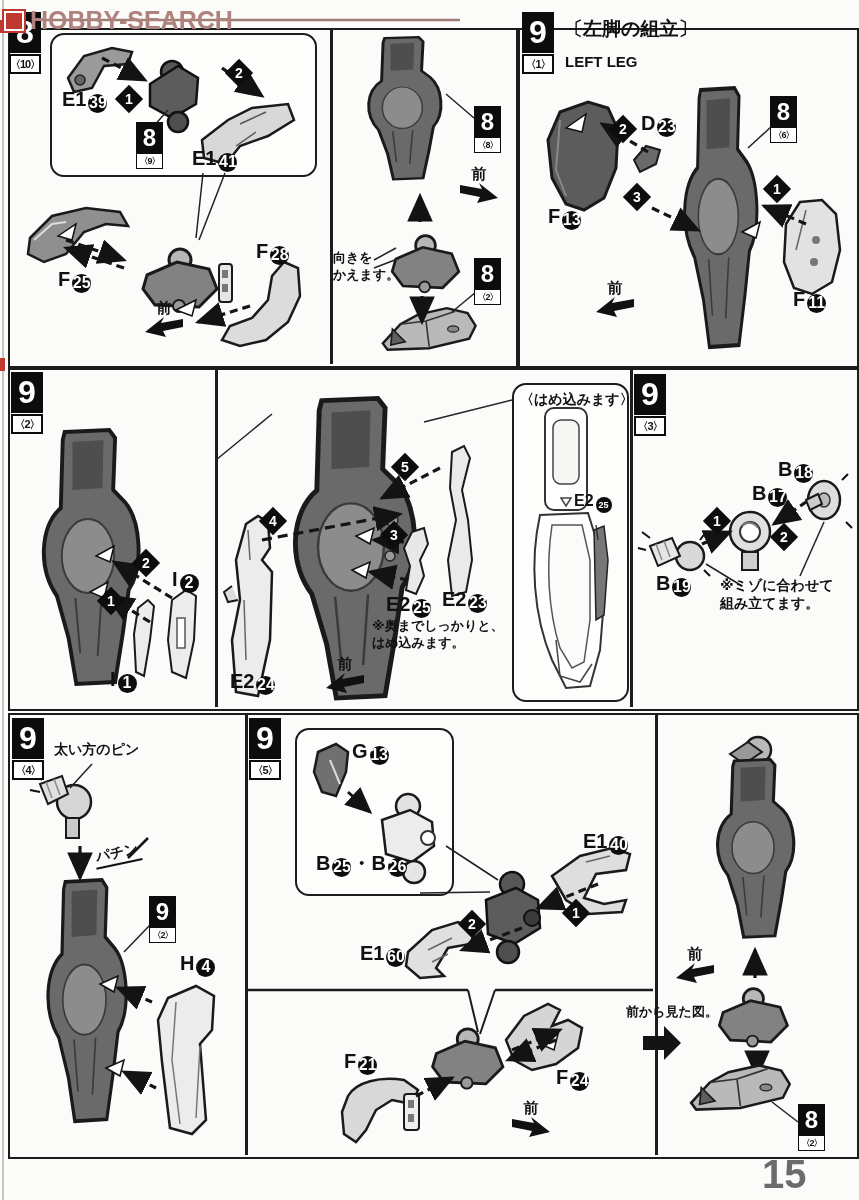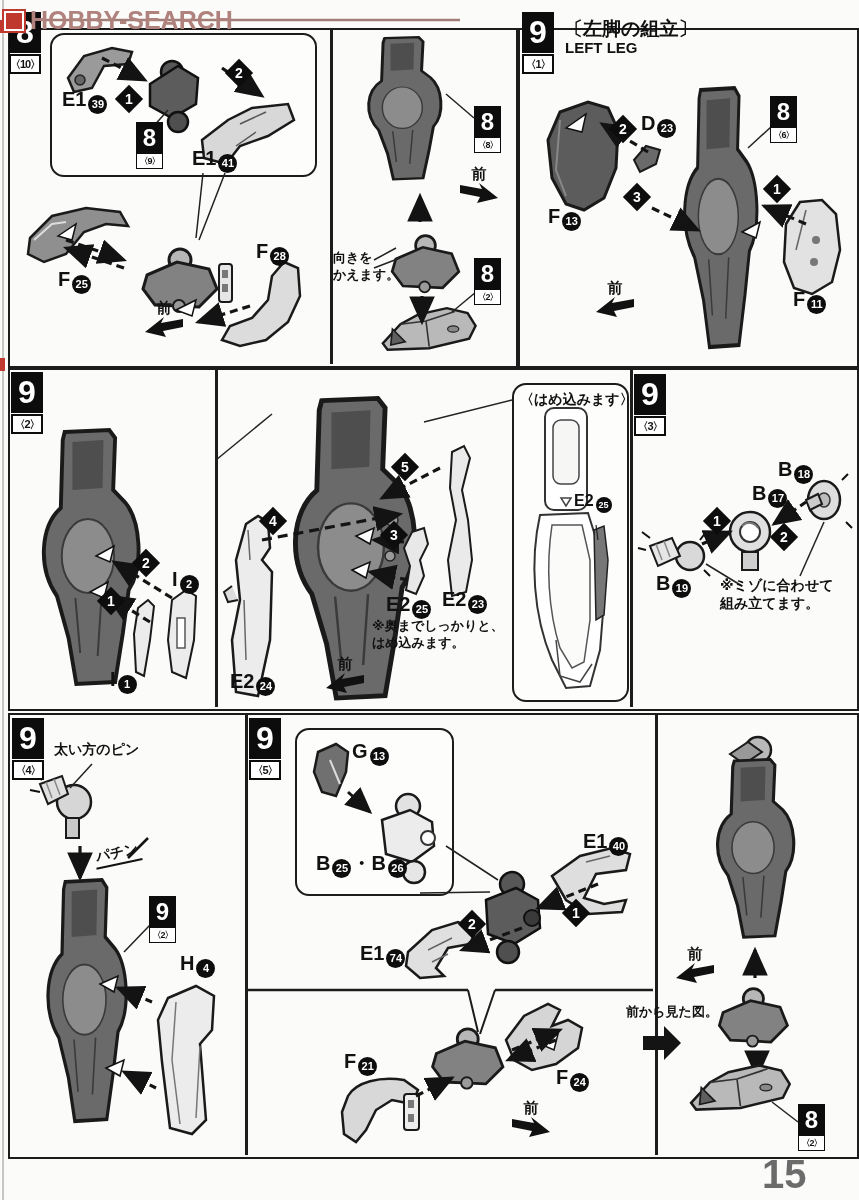--- a/index.html
+++ b/index.html
@@ -15,21 +15,21 @@
       align-items:center;justify-content:center;font-size:32px;font-weight:bold;z-index:6;}
   .ss{position:absolute;width:32px;height:20px;background:#fff;border:2px solid #0c0c0c;box-sizing:border-box;
       display:flex;align-items:center;justify-content:center;font-size:11px;font-weight:bold;letter-spacing:-1px;z-index:6;}
   .rb{position:absolute;width:27px;height:31px;background:#0c0c0c;color:#fff;display:flex;
       align-items:center;justify-content:center;font-size:24px;font-weight:bold;z-index:6;}
   .rs{position:absolute;width:27px;height:16px;background:#fff;border:1.5px solid #0c0c0c;box-sizing:border-box;
       display:flex;align-items:center;justify-content:center;font-size:9px;font-weight:bold;letter-spacing:-1px;z-index:6;}
   
   .pl{position:absolute;font-size:20px;font-weight:bold;white-space:nowrap;z-index:5;}
   .pn{display:inline-flex;align-items:center;justify-content:center;width:19px;height:19px;border-radius:50%;
-      background:#0d0d0d;color:#fff;font-size:11px;font-weight:bold;margin-left:2px;vertical-align:-2px;}
+      background:#0d0d0d;color:#fff;font-size:16px;font-weight:bold;margin-left:2px;vertical-align:-2px;}
   
   .dia{position:absolute;width:26px;height:26px;display:flex;align-items:center;justify-content:center;z-index:5;}
   .dia::before{content:"";position:absolute;inset:3px;background:#0d0d0d;transform:rotate(45deg);}
   .dia span{position:relative;color:#fff;font-weight:bold;font-size:14px;}
   
   .fr{position:absolute;text-align:center;font-size:15px;font-weight:bold;line-height:1;z-index:5;}
   .fr svg{display:block;margin:2px auto 0;}
   .fr.se svg{transform:scaleX(-1);}
   .nt{position:absolute;font-size:13px;font-weight:bold;line-height:1.3;white-space:nowrap;z-index:5;}
   .hdr-jp{position:absolute;font-size:19px;font-weight:bold;z-index:6;}
@@ -319,21 +319,21 @@
   <div class="sb" style="left:11px;top:372px">9</div>
   <div class="ss" style="left:11px;top:414px">〈2〉</div>
   <div class="sb" style="left:634px;top:374px">9</div>
   <div class="ss" style="left:634px;top:416px">〈3〉</div>
   <div class="sb" style="left:12px;top:718px">9</div>
   <div class="ss" style="left:12px;top:760px">〈4〉</div>
   <div class="sb" style="left:249px;top:718px">9</div>
   <div class="ss" style="left:249px;top:760px">〈5〉</div>
 
   <div class="hdr-jp" style="left:564px;top:16px">〔左脚の組立〕</div>
-  <div class="hdr-en" style="left:565px;top:39px">LEFT LEG</div>
+  <div class="hdr-en" style="left:565px;top:53px">LEFT LEG</div>
 
   <div class="rb" style="left:136px;top:122px">8</div>
   <div class="rs" style="left:136px;top:153px">〈9〉</div>
   <div class="rb" style="left:474px;top:106px">8</div>
   <div class="rs" style="left:474px;top:137px">〈8〉</div>
   <div class="rb" style="left:474px;top:258px">8</div>
   <div class="rs" style="left:474px;top:289px">〈2〉</div>
   <div class="rb" style="left:770px;top:96px">8</div>
   <div class="rs" style="left:770px;top:127px">〈6〉</div>
   <div class="rb" style="left:149px;top:896px">9</div>
@@ -354,21 +354,21 @@
   <div class="pl" style="left:386px;top:593px"><span>E2</span><span class="pn">25</span></div>
   <div class="pl" style="left:442px;top:588px"><span>E2</span><span class="pn">23</span></div>
   <div class="pl" style="left:574px;top:492px;font-size:16px"><span>E2</span><span class="pn" style="width:16px;height:16px;font-size:9px">25</span></div>
   <div class="pl" style="left:778px;top:458px"><span>B</span><span class="pn">18</span></div>
   <div class="pl" style="left:752px;top:482px"><span>B</span><span class="pn">17</span></div>
   <div class="pl" style="left:656px;top:572px"><span>B</span><span class="pn">19</span></div>
   <div class="pl" style="left:180px;top:952px"><span>H</span><span class="pn">4</span></div>
   <div class="pl" style="left:352px;top:740px"><span>G</span><span class="pn">13</span></div>
   <div class="pl" style="left:316px;top:850px"><span>B</span><span class="pn">25</span><span>・</span><span>B</span><span class="pn">26</span></div>
   <div class="pl" style="left:583px;top:830px"><span>E1</span><span class="pn">40</span></div>
-  <div class="pl" style="left:360px;top:942px"><span>E1</span><span class="pn">74</span></div>
+  <div class="pl" style="left:360px;top:942px"><span>E1</span><span class="pn">60</span></div>
   <div class="pl" style="left:344px;top:1050px"><span>F</span><span class="pn">21</span></div>
   <div class="pl" style="left:556px;top:1066px"><span>F</span><span class="pn">24</span></div>
 
   <div class="dia" style="left:116px;top:86px">
       <span>1</span>
     </div>
   <div class="dia" style="left:226px;top:60px">
       <span>2</span>
     </div>
   <div class="dia" style="left:610px;top:116px">

